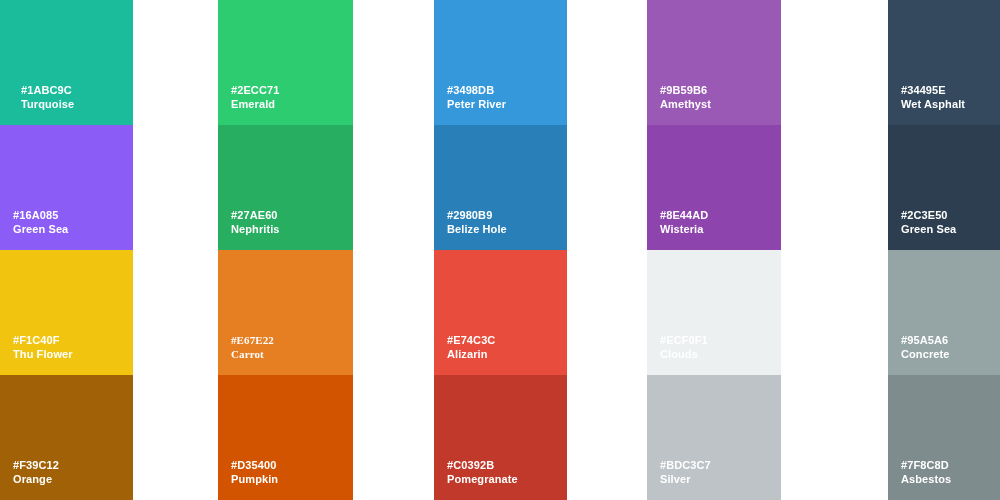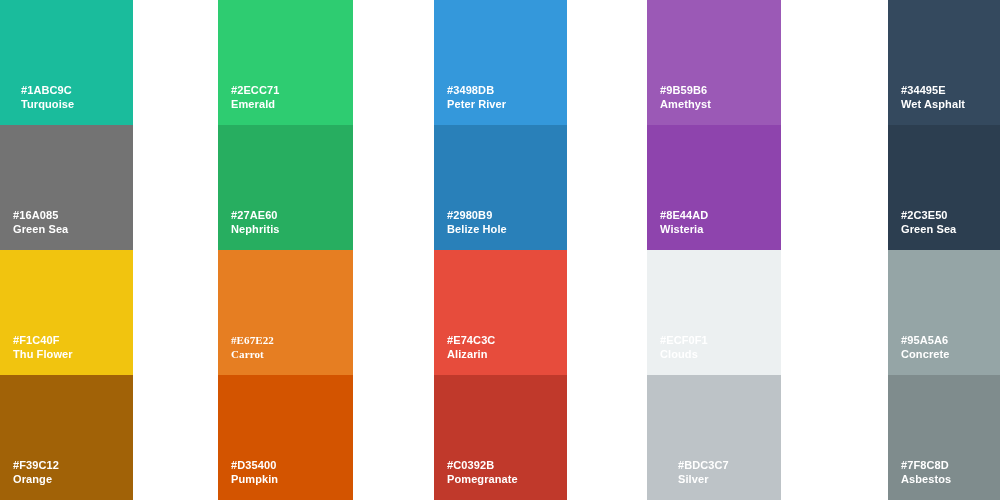--- a/index.html
+++ b/index.html
@@ -61,21 +61,21 @@
 
 <div class="palette">
 
   <div class="column col-1">
     <div class="swatch" style="background-color: rgb(26, 188, 156);">
       <div class="swatch-label" style="color: rgb(255, 255, 255); margin-left: 8px;">
         <span class="hex">#1ABC9C</span>
         <span class="name">Turquoise</span>
       </div>
     </div>
-    <div class="swatch" style="background-color: #737373;">
+    <div class="swatch" style="background-color: #8b5cf6;">
       <div class="swatch-label" style="color: rgb(255, 255, 255);">
         <span class="hex">#16A085</span>
         <span class="name">Green Sea</span>
       </div>
     </div>
     <div class="swatch" style="background-color: rgb(241, 196, 15);">
       <div class="swatch-label" style="color: rgb(255, 255, 255);">
         <span class="hex">#F1C40F</span>
         <span class="name">Thu Flower</span>
       </div>
@@ -155,21 +155,21 @@
         <span class="name">Wisteria</span>
       </div>
     </div>
     <div class="swatch" style="background-color: rgb(236, 240, 241);">
       <div class="swatch-label" style="color: rgb(255, 255, 255);">
         <span class="hex">#ECF0F1</span>
         <span class="name">Clouds</span>
       </div>
     </div>
     <div class="swatch" style="background-color: rgb(189, 195, 199);">
-      <div class="swatch-label" style="color: rgb(255, 255, 255); margin-left: 18px;">
+      <div class="swatch-label" style="color: rgb(255, 255, 255);">
         <span class="hex">#BDC3C7</span>
         <span class="name">Silver</span>
       </div>
     </div>
   </div>
 
   <div class="column col-5">
     <div class="swatch" style="background-color: rgb(52, 73, 94);">
       <div class="swatch-label" style="color: rgb(255, 255, 255);">
         <span class="hex">#34495E</span>

